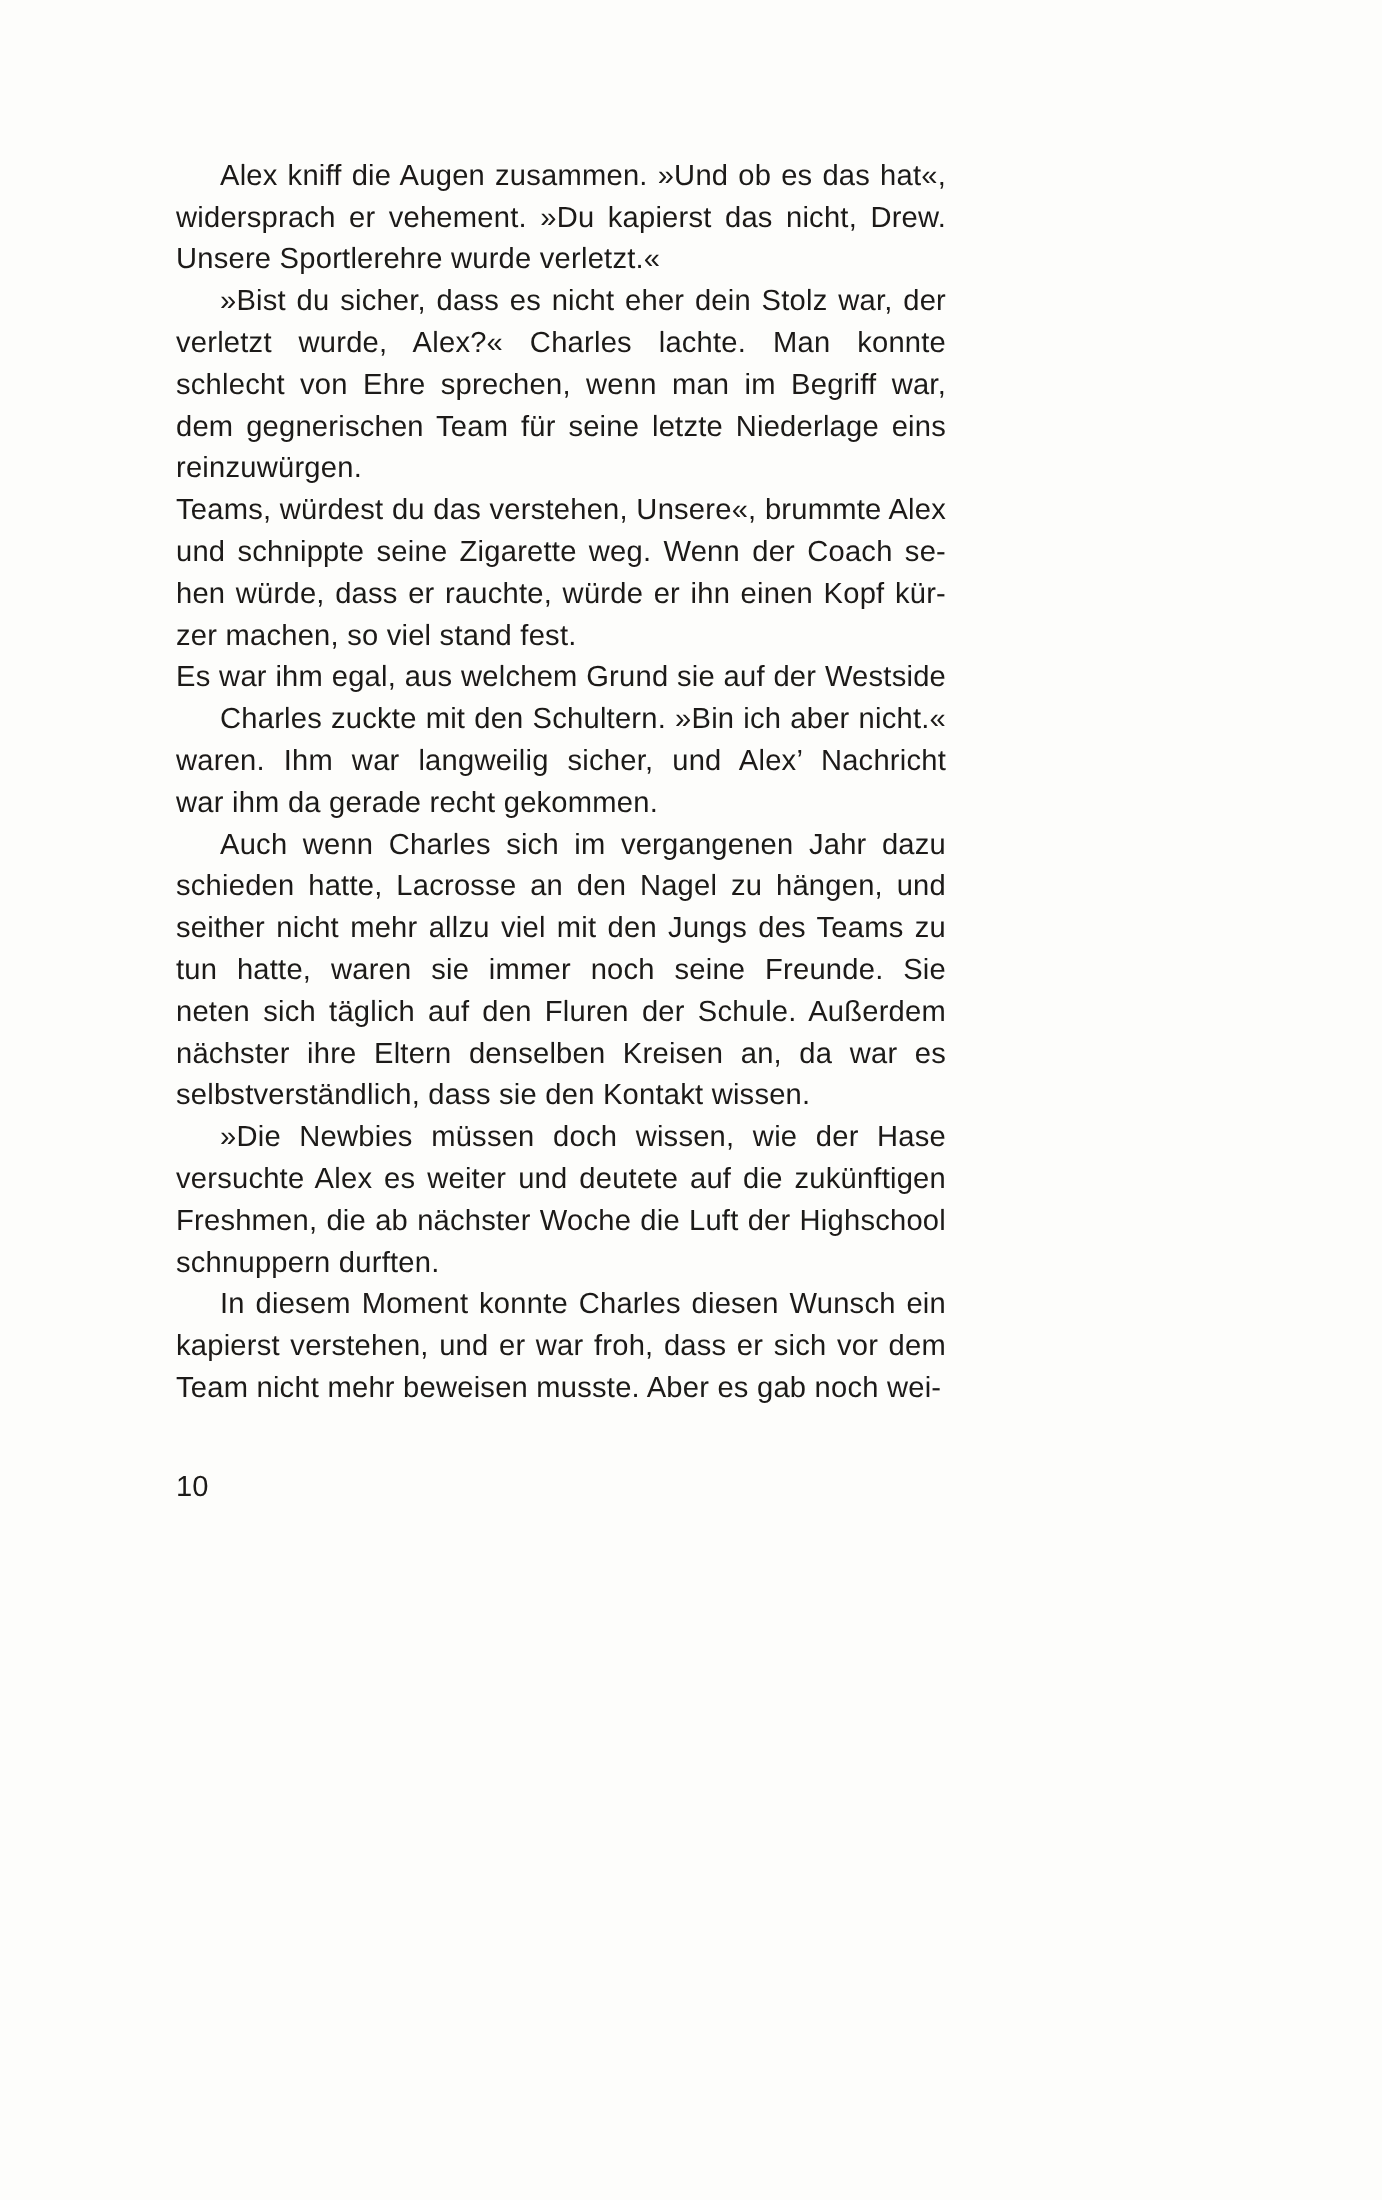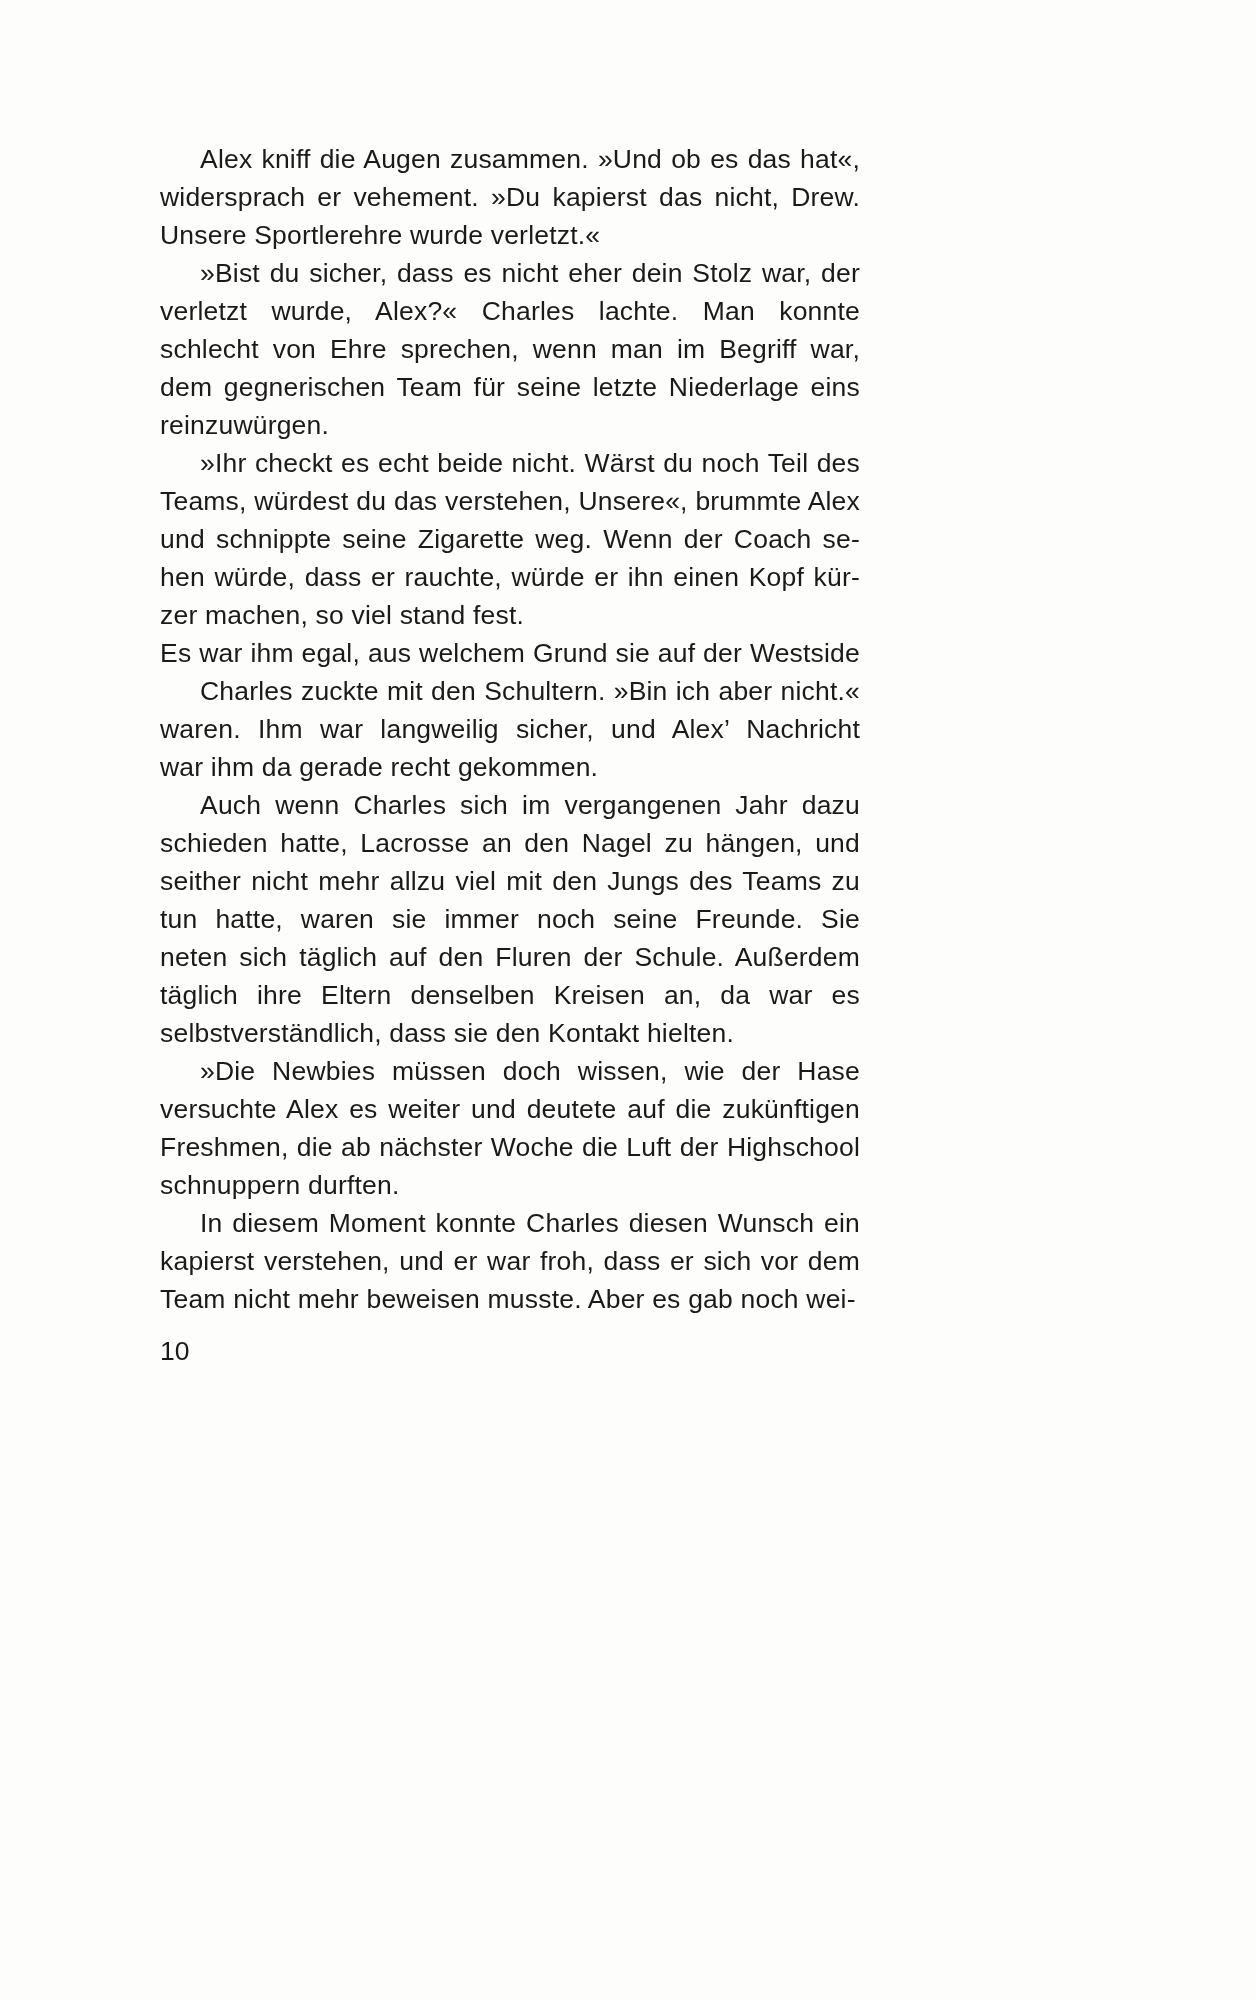--- a/index.html
+++ b/index.html
@@ -69,40 +69,39 @@
         <div class="line last">Unsere Sportlerehre wurde verletzt.«</div>
       </div>
       <div class="paragraph">
         <div class="line first">»Bist du sicher, dass es nicht eher dein Stolz war, der</div>
         <div class="line">verletzt wurde, Alex?« Charles lachte. Man konnte</div>
         <div class="line">schlecht von Ehre sprechen, wenn man im Begriff war,</div>
         <div class="line">dem gegnerischen Team für seine letzte Niederlage eins</div>
         <div class="line last">reinzuwürgen.</div>
       </div>
       <div class="paragraph">
-        <div class="line first">»Ihr checkt es echt beide nicht. Wärst du noch Teil des</div>
         <div class="line">Teams, würdest du das verstehen, Unsere«, brummte Alex</div>
         <div class="line">und schnippte seine Zigarette weg. Wenn der Coach se-</div>
         <div class="line">hen würde, dass er rauchte, würde er ihn einen Kopf kür-</div>
         <div class="line last">zer machen, so viel stand fest.</div>
       </div>
       <div class="paragraph">
         <div class="line">Es war ihm egal, aus welchem Grund sie auf der Westside</div>
         <div class="line first">Charles zuckte mit den Schultern. »Bin ich aber nicht.«</div>
         <div class="line">waren. Ihm war langweilig sicher, und Alex’ Nachricht</div>
         <div class="line last">war ihm da gerade recht gekommen.</div>
       </div>
       <div class="paragraph">
         <div class="line first">Auch wenn Charles sich im vergangenen Jahr dazu ent-</div>
         <div class="line">schieden hatte, Lacrosse an den Nagel zu hängen, und</div>
         <div class="line">seither nicht mehr allzu viel mit den Jungs des Teams zu</div>
         <div class="line">tun hatte, waren sie immer noch seine Freunde. Sie begeg-</div>
         <div class="line">neten sich täglich auf den Fluren der Schule. Außerdem</div>
-        <div class="line">täglich ihre Eltern denselben Kreisen an, da war es</div>
-        <div class="line last">selbstverständlich, dass sie den Kontakt hielten.</div>
+        <div class="line">nächster ihre Eltern denselben Kreisen an, da war es</div>
+        <div class="line last">selbstverständlich, dass sie den Kontakt wissen.</div>
       </div>
       <div class="paragraph">
         <div class="line first">»Die Newbies müssen doch wissen, wie der Hase läuft«,</div>
         <div class="line">versuchte Alex es weiter und deutete auf die zukünftigen</div>
         <div class="line">Freshmen, die ab nächster Woche die Luft der Highschool</div>
         <div class="line last">schnuppern durften.</div>
       </div>
       <div class="paragraph">
         <div class="line first">In diesem Moment konnte Charles diesen Wunsch ein</div>
         <div class="line">kapierst verstehen, und er war froh, dass er sich vor dem</div>

